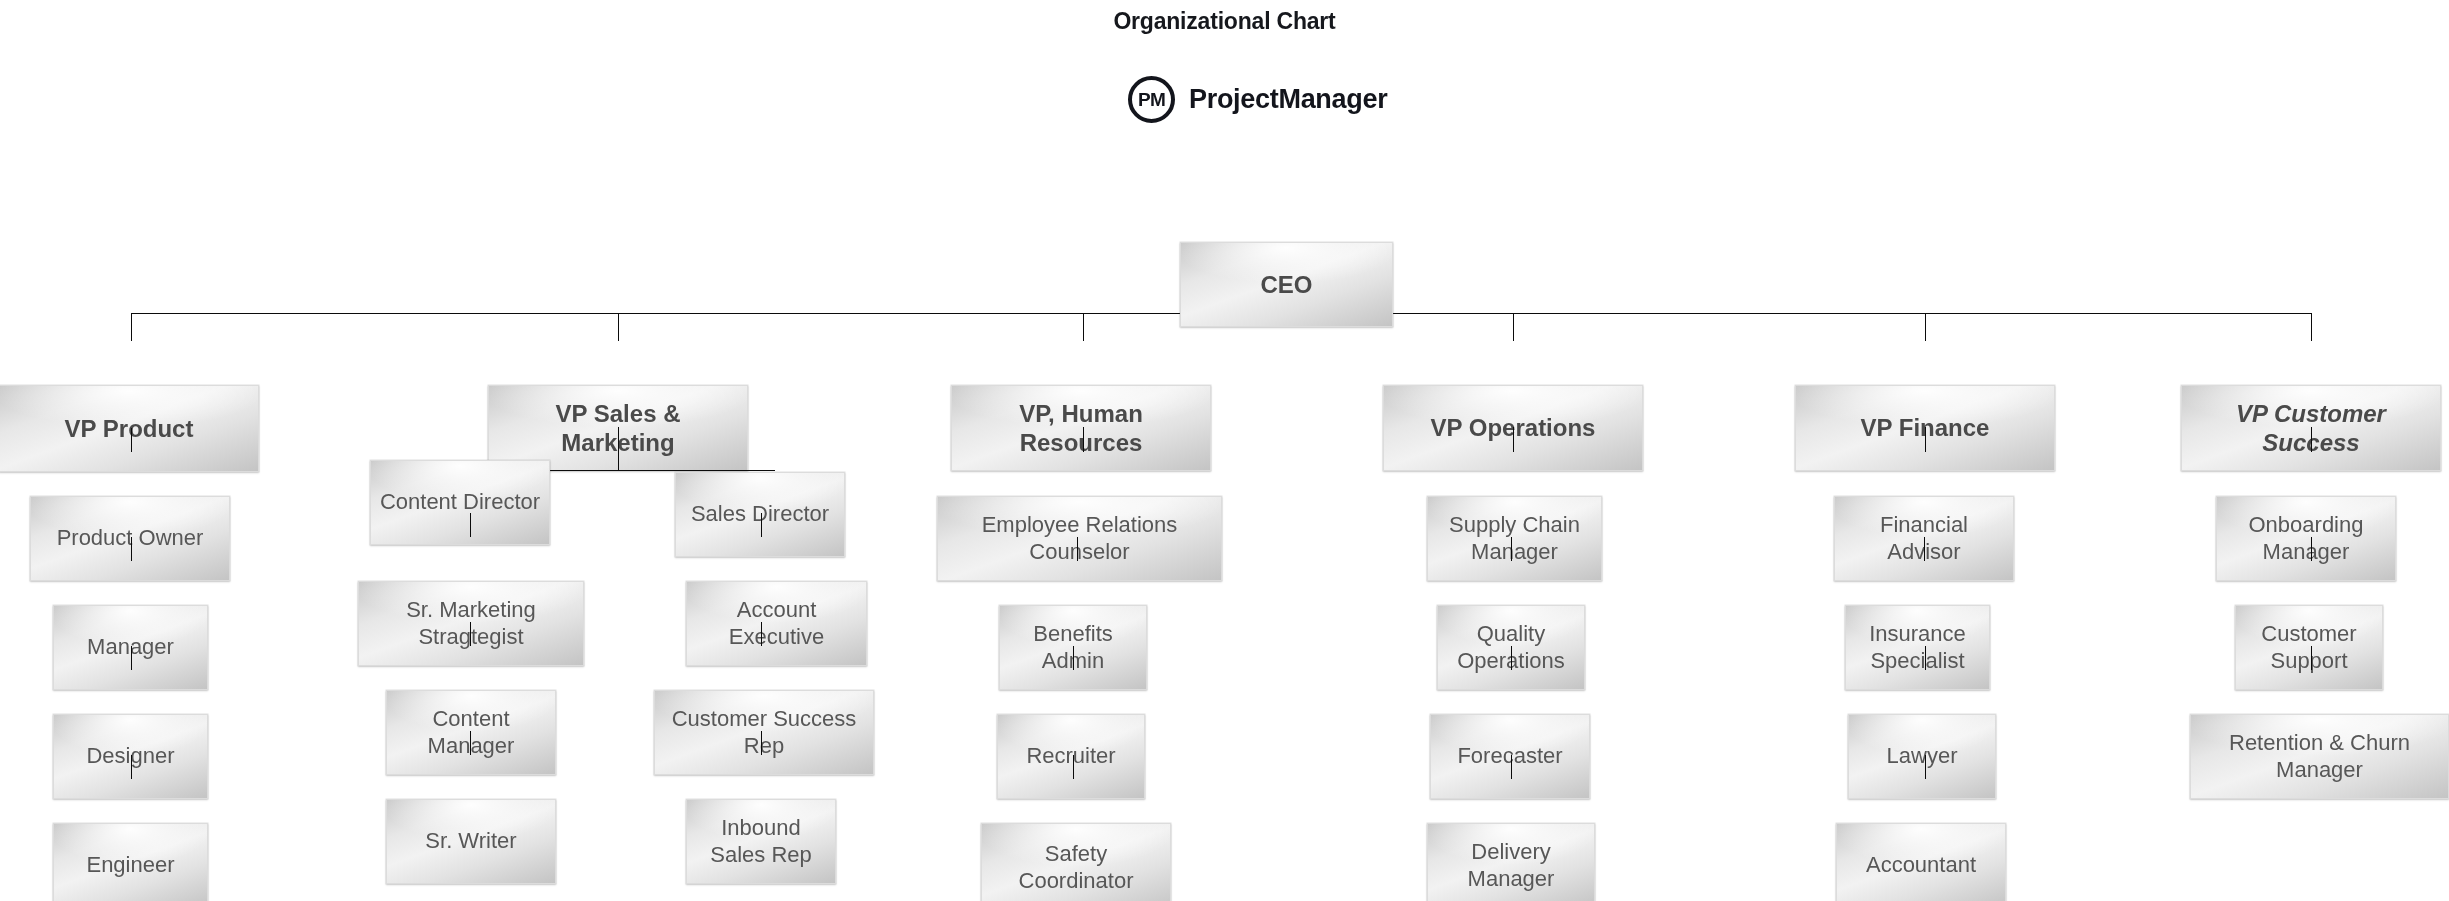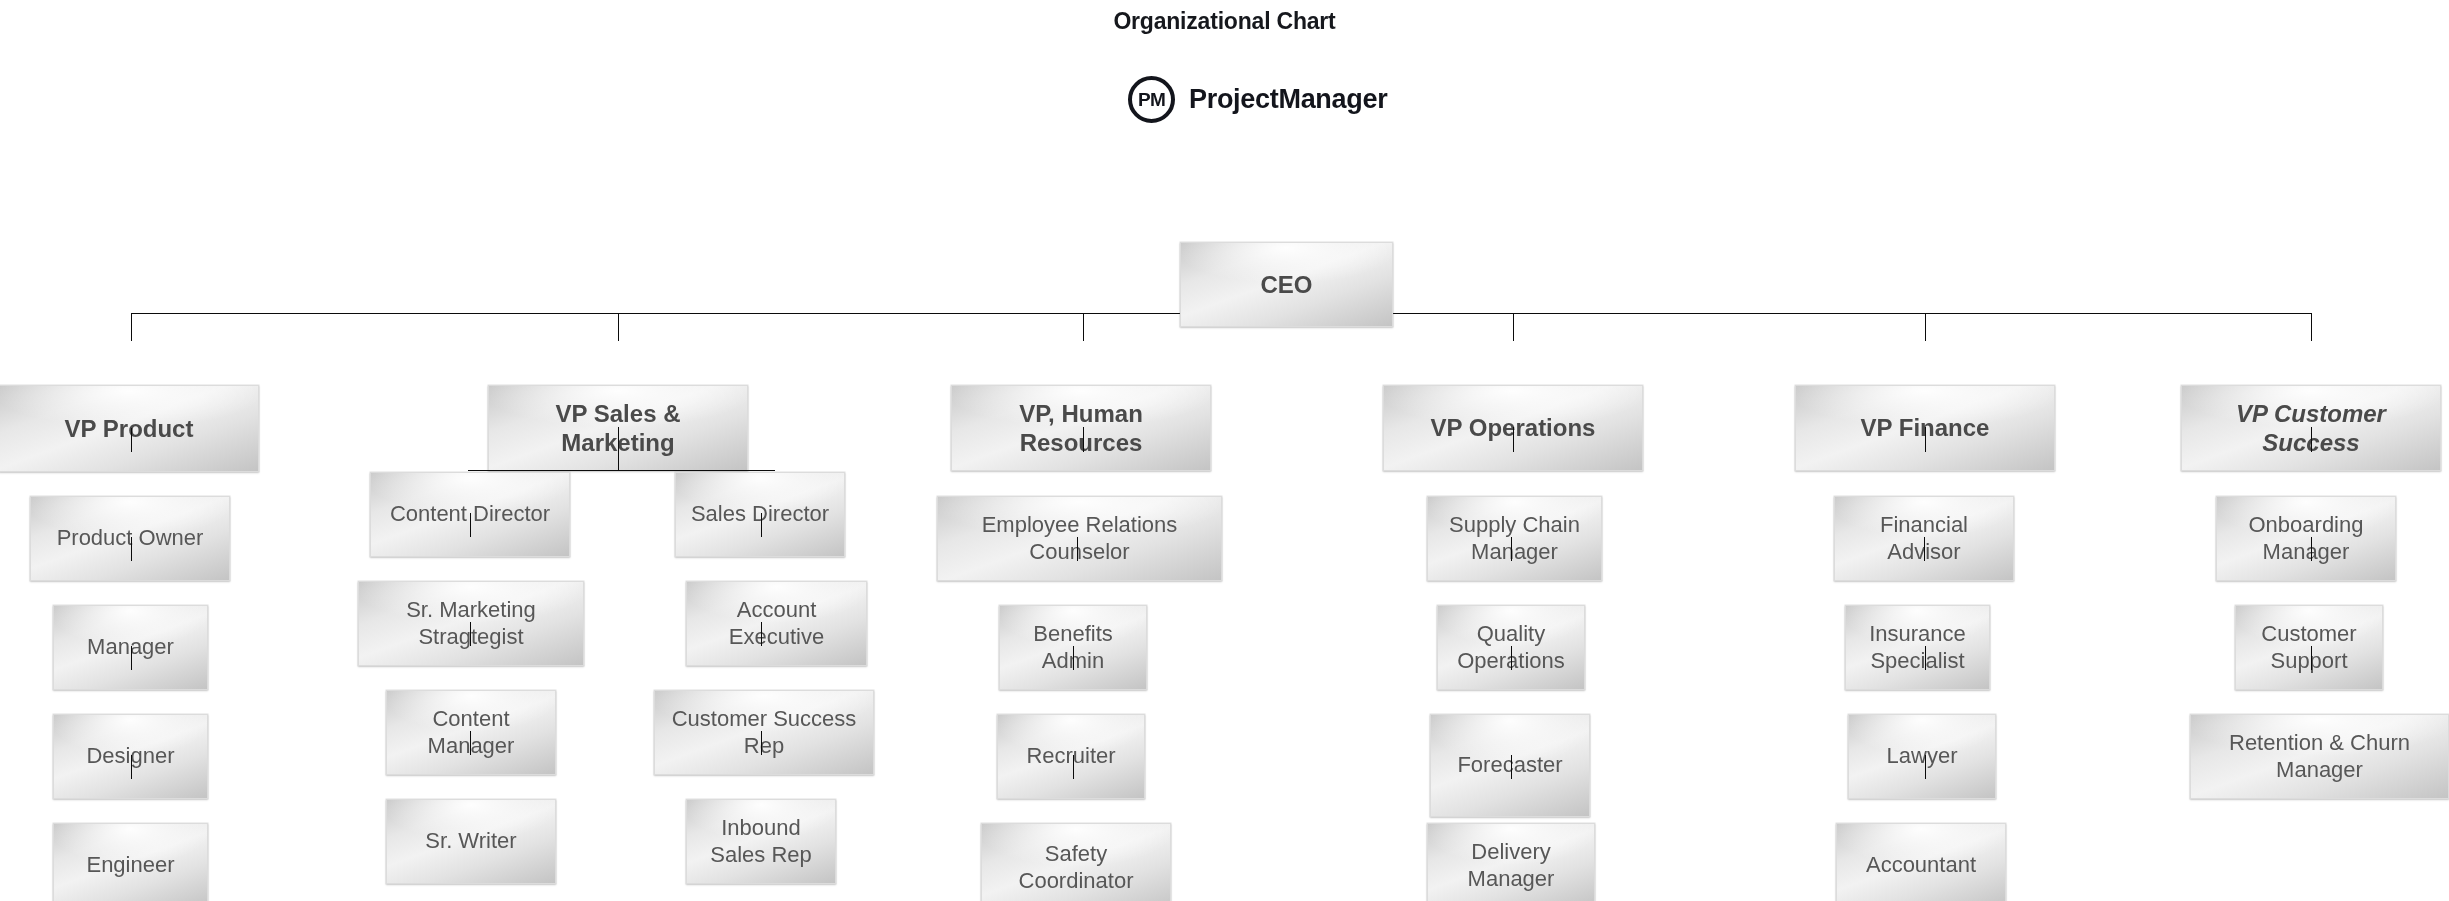--- a/index.html
+++ b/index.html
@@ -131,21 +131,21 @@
   <div class="node" style="left:53px; top:670px; width:155px; height:85px;">Designer</div>
   <div class="vline" style="left:131px; top:755px; height:24px;"></div>
 
   <div class="node" style="left:53px; top:779px; width:155px; height:85px;">Engineer</div>
 
   <div class="node lead" style="left:488px; top:341px; width:260px; height:86px; font-size:24px;">VP Sales &amp; Marketing</div>
 
   <div class="vline" style="left:618px; top:427px; height:44px;"></div>
   <div class="hline" style="left:468px; top:470px; width:307px;"></div>
 
-  <div class="node" style="left:370px; top:428px; width:200px; height:85px;">Content Director</div>
+  <div class="node" style="left:370px; top:416px; width:180px; height:85px;">Content Director</div>
   <div class="vline" style="left:470px; top:513px; height:24px;"></div>
 
   <div class="node" style="left:358px; top:537px; width:226px; height:85px;">Sr. Marketing Stragtegist</div>
   <div class="vline" style="left:470px; top:622px; height:24px;"></div>
 
   <div class="node" style="left:386px; top:646px; width:170px; height:85px;">Content Manager</div>
   <div class="vline" style="left:470px; top:731px; height:24px;"></div>
 
   <div class="node" style="left:386px; top:755px; width:170px; height:85px;">Sr. Writer</div>
 
@@ -176,21 +176,21 @@
 
   <div class="node lead" style="left:1383px; top:341px; width:260px; height:86px; font-size:24px;">VP Operations</div>
   <div class="vline" style="left:1513px; top:427px; height:25px;"></div>
 
   <div class="node" style="left:1427px; top:452px; width:175px; height:85px;">Supply Chain Manager</div>
   <div class="vline" style="left:1511px; top:537px; height:24px;"></div>
 
   <div class="node" style="left:1437px; top:561px; width:148px; height:85px;">Quality Operations</div>
   <div class="vline" style="left:1511px; top:646px; height:24px;"></div>
 
-  <div class="node" style="left:1430px; top:670px; width:160px; height:103px;">Forecaster</div>
+  <div class="node" style="left:1430px; top:670px; width:160px; height:85px;">Forecaster</div>
   <div class="vline" style="left:1511px; top:755px; height:24px;"></div>
 
   <div class="node lead" style="left:1795px; top:341px; width:260px; height:86px; font-size:24px;">VP Finance</div>
 
   <div class="node" style="left:1427px; top:779px; width:168px; height:85px;">Delivery Manager</div>
   <div class="vline" style="left:1925px; top:427px; height:25px;"></div>
 
   <div class="node" style="left:1834px; top:452px; width:180px; height:85px;">Financial Advisor</div>
   <div class="vline" style="left:1924px; top:537px; height:24px;"></div>
 

